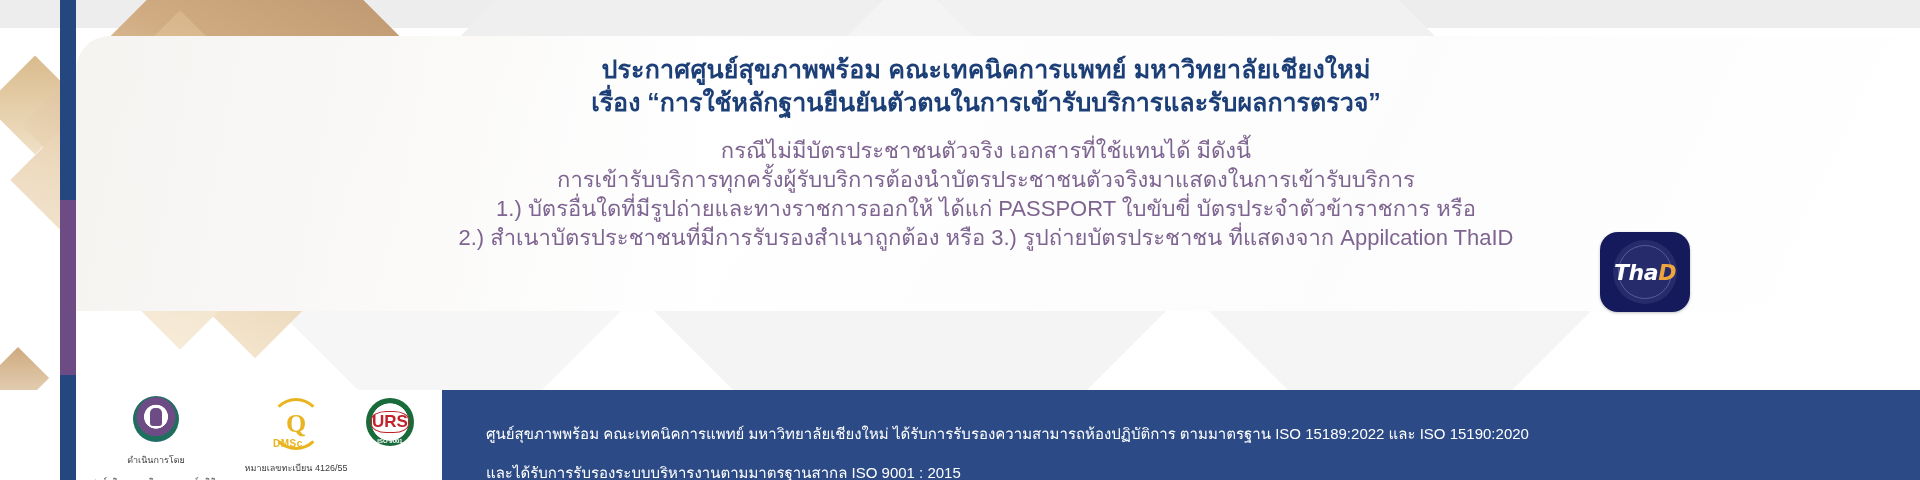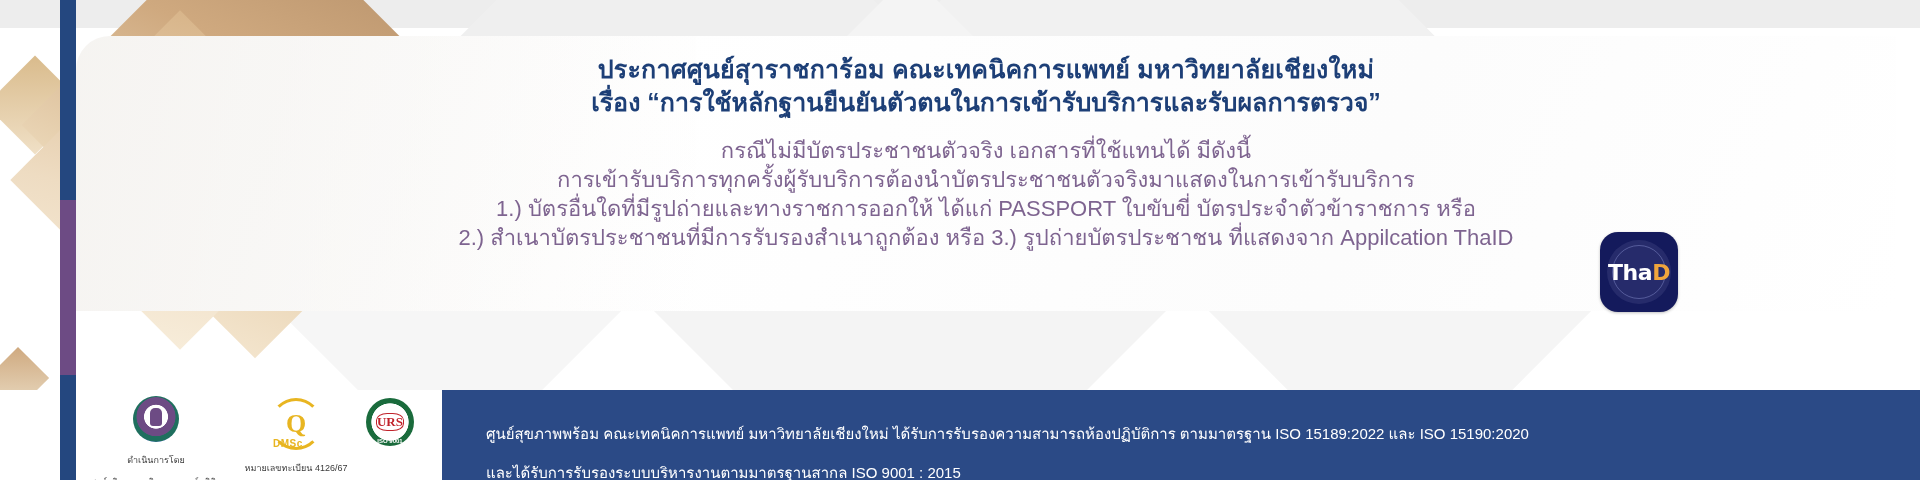--- a/index.html
+++ b/index.html
@@ -85,21 +85,21 @@
   .body-block{margin-top:18px;}
   .body-line{
     color:#7e6490;font-size:22px;line-height:29px;margin:0;
   }
   .warn{
     color:#ee2222;font-size:22px;line-height:29px;margin:0;padding-top:4px;font-weight:500;
   }
 
   
   .thaid{
-    position:absolute;left:1600px;top:232px;width:78px;height:80px;
+    position:absolute;left:1600px;top:232px;width:90px;height:80px;font-style:italic;
   }
   .thaid-box{
     position:absolute;inset:0;border-radius:18px;
     background:#141a5c;
     box-shadow:0 1px 3px rgba(0,0,0,.25);
     overflow:hidden;
   }
   .thaid-globe{
     position:absolute;left:50%;top:50%;transform:translate(-50%,-50%);
     width:64px;height:64px;border-radius:50%;
@@ -164,21 +164,21 @@
   .seal2 .dmsc{
     position:absolute;bottom:-2px;left:0;right:0;text-align:left;
     font-size:10px;color:#e8b521;font-weight:bold;letter-spacing:.5px;
   }
   .seal3{
     width:48px;height:48px;margin:0 auto;border-radius:50%;
     background:radial-gradient(circle at 50% 50%,#ffffff 54%,#1a6b3c 56%,#1a6b3c 100%);
     position:relative;display:flex;align-items:center;justify-content:center;
   }
   .seal3 .urs{
-    font-family:Liberation Serif, serif;font-size:13px;font-weight:bold;color:#c0232b;
+    font-family:Liberation Sans, sans-serif;font-size:17px;font-weight:bold;color:#c0232b;
     border:1px solid #c0232b;border-radius:40%;padding:0 0;background:#fff;
   }
   .seal3 .iso{
     position:absolute;bottom:2px;left:0;right:0;text-align:center;
     font-size:6px;color:#ffffff;font-weight:bold;
   }
 </style>
 </head>
 <body>
 
@@ -198,21 +198,21 @@
   </div>
 
   <div class="rail-blue"></div>
   <div class="rail-purple"></div>
   <div class="rail-blue2"></div>
 
   <div class="card"></div>
   <div class="card-fade"></div>
 
   <div class="content">
-    <p class="title">ประกาศศูนย์สุาราชการ้อม คณะเทคนิคการแพทย์ มหาวิทยาลัยเชียงใหม่</p>
+    <p class="title">ประกาศศูนย์สุขภาพพร้อม คณะเทคนิคการแพทย์ มหาวิทยาลัยเชียงใหม่</p>
     <p class="title2">เรื่อง “การใช้หลักฐานยืนยันตัวตนในการเข้ารับบริการและรับผลการตรวจ”</p>
     <div class="body-block">
       <p class="body-line">กรณีไม่มีบัตรประชาชนตัวจริง เอกสารที่ใช้แทนได้ มีดังนี้</p>
       <p class="body-line">การเข้ารับบริการทุกครั้งผู้รับบริการต้องนำบัตรประชาชนตัวจริงมาแสดงในการเข้ารับบริการ</p>
       <p class="body-line">1.)  บัตรอื่นใดที่มีรูปถ่ายและทางราชการออกให้ ได้แก่ PASSPORT ใบขับขี่ บัตรประจำตัวข้าราชการ หรือ</p>
       <p class="body-line">2.)  สำเนาบัตรประชาชนที่มีการรับรองสำเนาถูกต้อง   หรือ   3.) รูปถ่ายบัตรประชาชน ที่แสดงจาก Appilcation ThaID</p>
     </div>
   </div>
 
   <div class="thaid">
@@ -238,21 +238,21 @@
           <span>ศูนย์บริการเทคนิคการแพทย์คลินิก</span>
         </div>
       </div>
 
       <div class="logo lg2">
         <div class="seal2">
           <span class="q">Q</span>
           <span class="dmsc">DMSc</span>
         </div>
         <div class="logo-cap">
-          <span>หมายเลขทะเบียน  4126/67</span>
+          <span>หมายเลขทะเบียน  4126/55</span>
         </div>
       </div>
 
       <div class="logo lg3">
         <div class="seal3">
           <span class="urs">URS</span>
           <span class="iso">ISO 9001</span>
         </div>
       </div>
 

